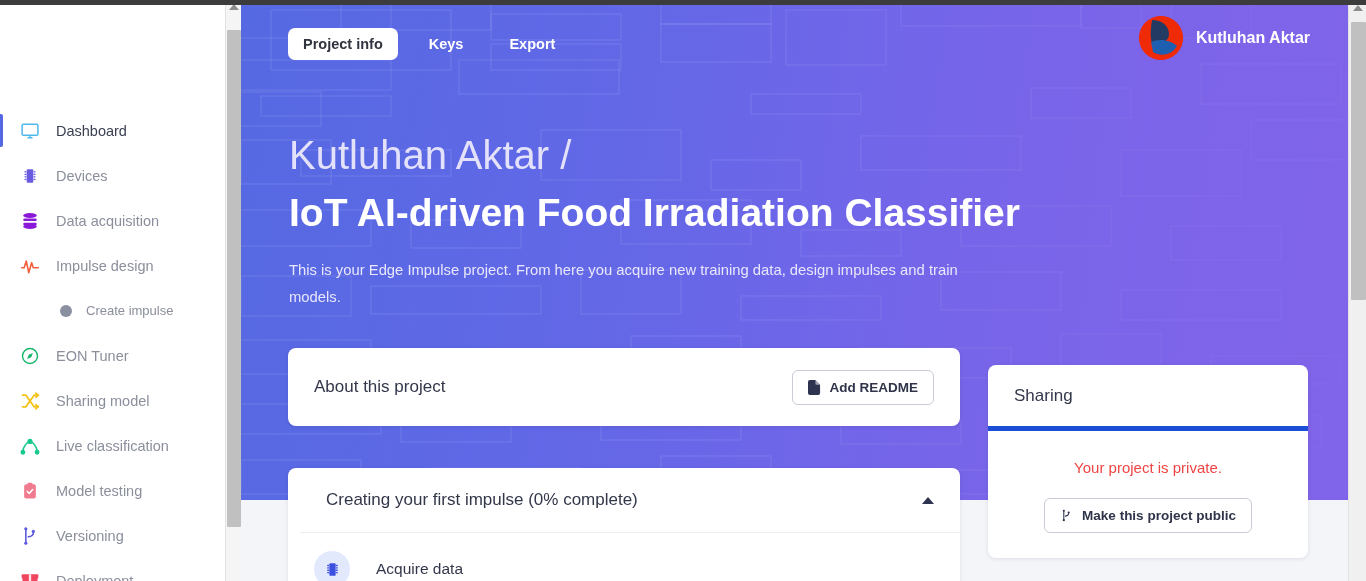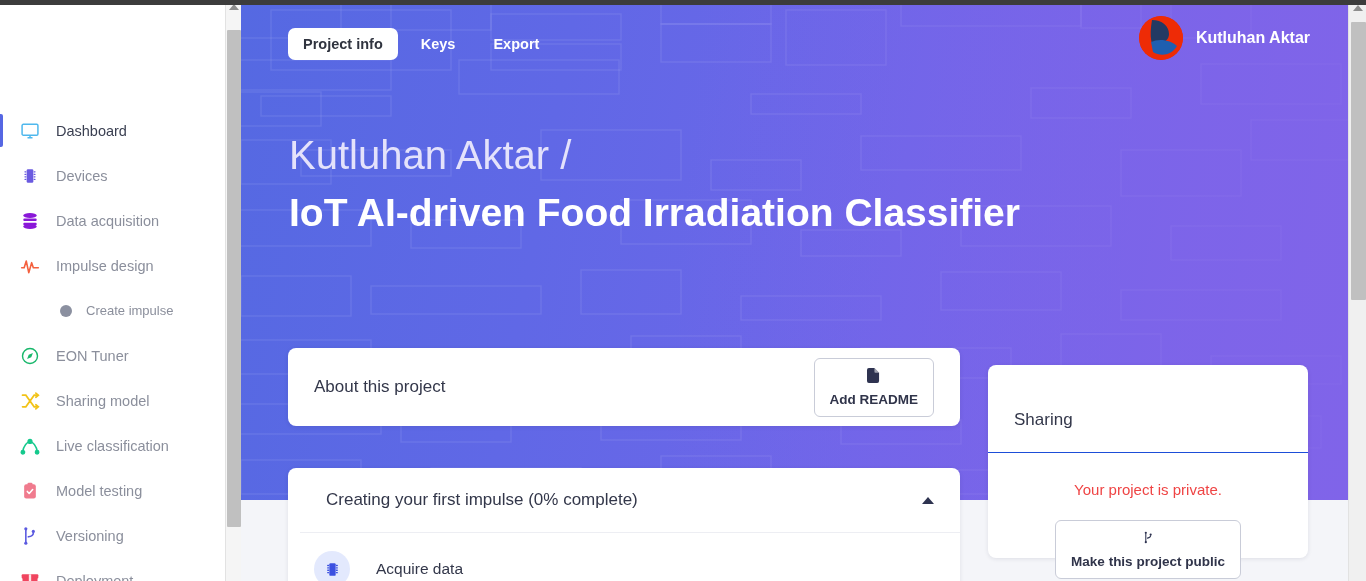--- a/index.html
+++ b/index.html
@@ -84,21 +84,21 @@
   }
   .hero-pattern { position: absolute; inset: 0; opacity: .55; }
   .hero-pattern rect { fill: none; stroke: #ffffff; stroke-opacity: .16; stroke-width: 1.4; }
   .hero-fade {
     position: absolute; inset: 0;
     background: linear-gradient(95deg, rgba(86,105,226,0) 40%, rgba(128,100,233,.75) 100%);
   }
 
   
   .tabs {
-    position: absolute; top: 28px; left: 47px; display: flex; align-items: center; gap: 8px; z-index: 5;
+    position: absolute; top: 28px; left: 47px; display: flex; align-items: center; gap: 16px; z-index: 5;
   }
   .tab {
     font-size: 14.5px; font-weight: bold; color: #ffffff;
     padding: 8px 15px; border-radius: 7px; cursor: pointer; white-space: nowrap;
   }
   .tab.active { background: #ffffff; color: #30343f; }
 
   
   .user {
     position: absolute; top: 16px; right: 38px; display: flex; align-items: center; gap: 13px; z-index: 5; cursor: pointer;
@@ -131,22 +131,21 @@
     display: flex; align-items: center; justify-content: space-between;
     padding: 0 26px; height: 100%;
   }
   .card-title { font-size: 17px; color: #33374a; white-space: nowrap; }
 
   #about-card { top: 348px; left: 47px; width: 672px; height: 78px; }
 
   #sharing-card { top: 365px; left: 747px; width: 320px; height: 193px; }
   #sharing-card .sh-head {
     height: 66px; display: flex; align-items: center; padding: 11px 26px;
-    border-bottom: 1px solid #1d4ed8;
-    margin-top: 22px;
+    border-bottom: 5px solid #1d4ed8;
   }
   #sharing-card .sh-body { padding: 28px 0 0; text-align: center; }
   .sh-note { font-size: 15px; color: #ef4444; }
 
   #impulse-card { top: 468px; left: 47px; width: 672px; height: 140px; }
   #impulse-card .imp-head {
     height: 65px; display: flex; align-items: center; justify-content: space-between;
     padding: 0 26px; border-bottom: 1px solid #edeef3; margin-left: 12px;
   }
   .imp-row { display: flex; align-items: center; gap: 26px; padding: 18px 26px 0; }
@@ -160,21 +159,21 @@
     width: 0; height: 0; border-left: 6px solid transparent;
     border-right: 6px solid transparent; border-bottom: 7px solid #2e3350; cursor: pointer;
   }
 
   .btn {
     display: inline-flex; align-items: center; gap: 9px;
     border: 1px solid #c9ccd8; border-radius: 6px; background: #fff;
     padding: 9px 15px; font-size: 13.5px; color: #30344a; cursor: pointer;
     white-space: nowrap;
   }
-  .btn.bold { font-weight: bold; flex-direction: column; }
+  .btn.bold { font-weight: bold; }
 
   
   .rscroll {
     position: absolute; top: 0; right: 0; width: 18px; height: 581px;
     background: #f0f0f0; border-left: 1px solid #e2e2e2; z-index: 55;
   }
   .rscroll .arrow-up {
     position: absolute; top: 5px; left: 4px;
     width: 0; height: 0; border-left: 5px solid transparent;
     border-right: 5px solid transparent; border-bottom: 6px solid #8d8d8d;
@@ -373,20 +372,21 @@
             <path d="M13 4 C23 4 30 10 30 18 C30 24 25 27 19 27 L19 34 C12 31 10 22 13 4 Z" fill="#233a63"></path>
             <path d="M12 26 C20 22 32 24 38 30 C33 39 22 41 14 36 Z" fill="#1f5fb0"></path>
           </svg>
         </span>
         <span class="user-name">Kutluhan Aktar</span>
       </div>
 
       <div class="hero-copy">
         <div class="hero-owner">Kutluhan Aktar /</div>
         <div class="hero-title">IoT AI-driven Food Irradiation Classifier</div>
+        <div class="hero-sub">This is your Edge Impulse project. From here you acquire new training data, design impulses and train models.</div>
       </div>
     </div>
 
     <div class="card" id="about-card">
       <div class="card-head">
         <span class="card-title">About this project</span>
         <span class="btn bold">
           <svg width="13" height="15" viewBox="0 0 14 16">
             <path d="M2 0h6l5 5v9a2 2 0 0 1-2 2H2a2 2 0 0 1-2-2V2a2 2 0 0 1 2-2z" fill="#2e3350"></path>
             <path d="M8 0l5 5H9a1 1 0 0 1-1-1z" fill="#fff" opacity=".55"></path>

